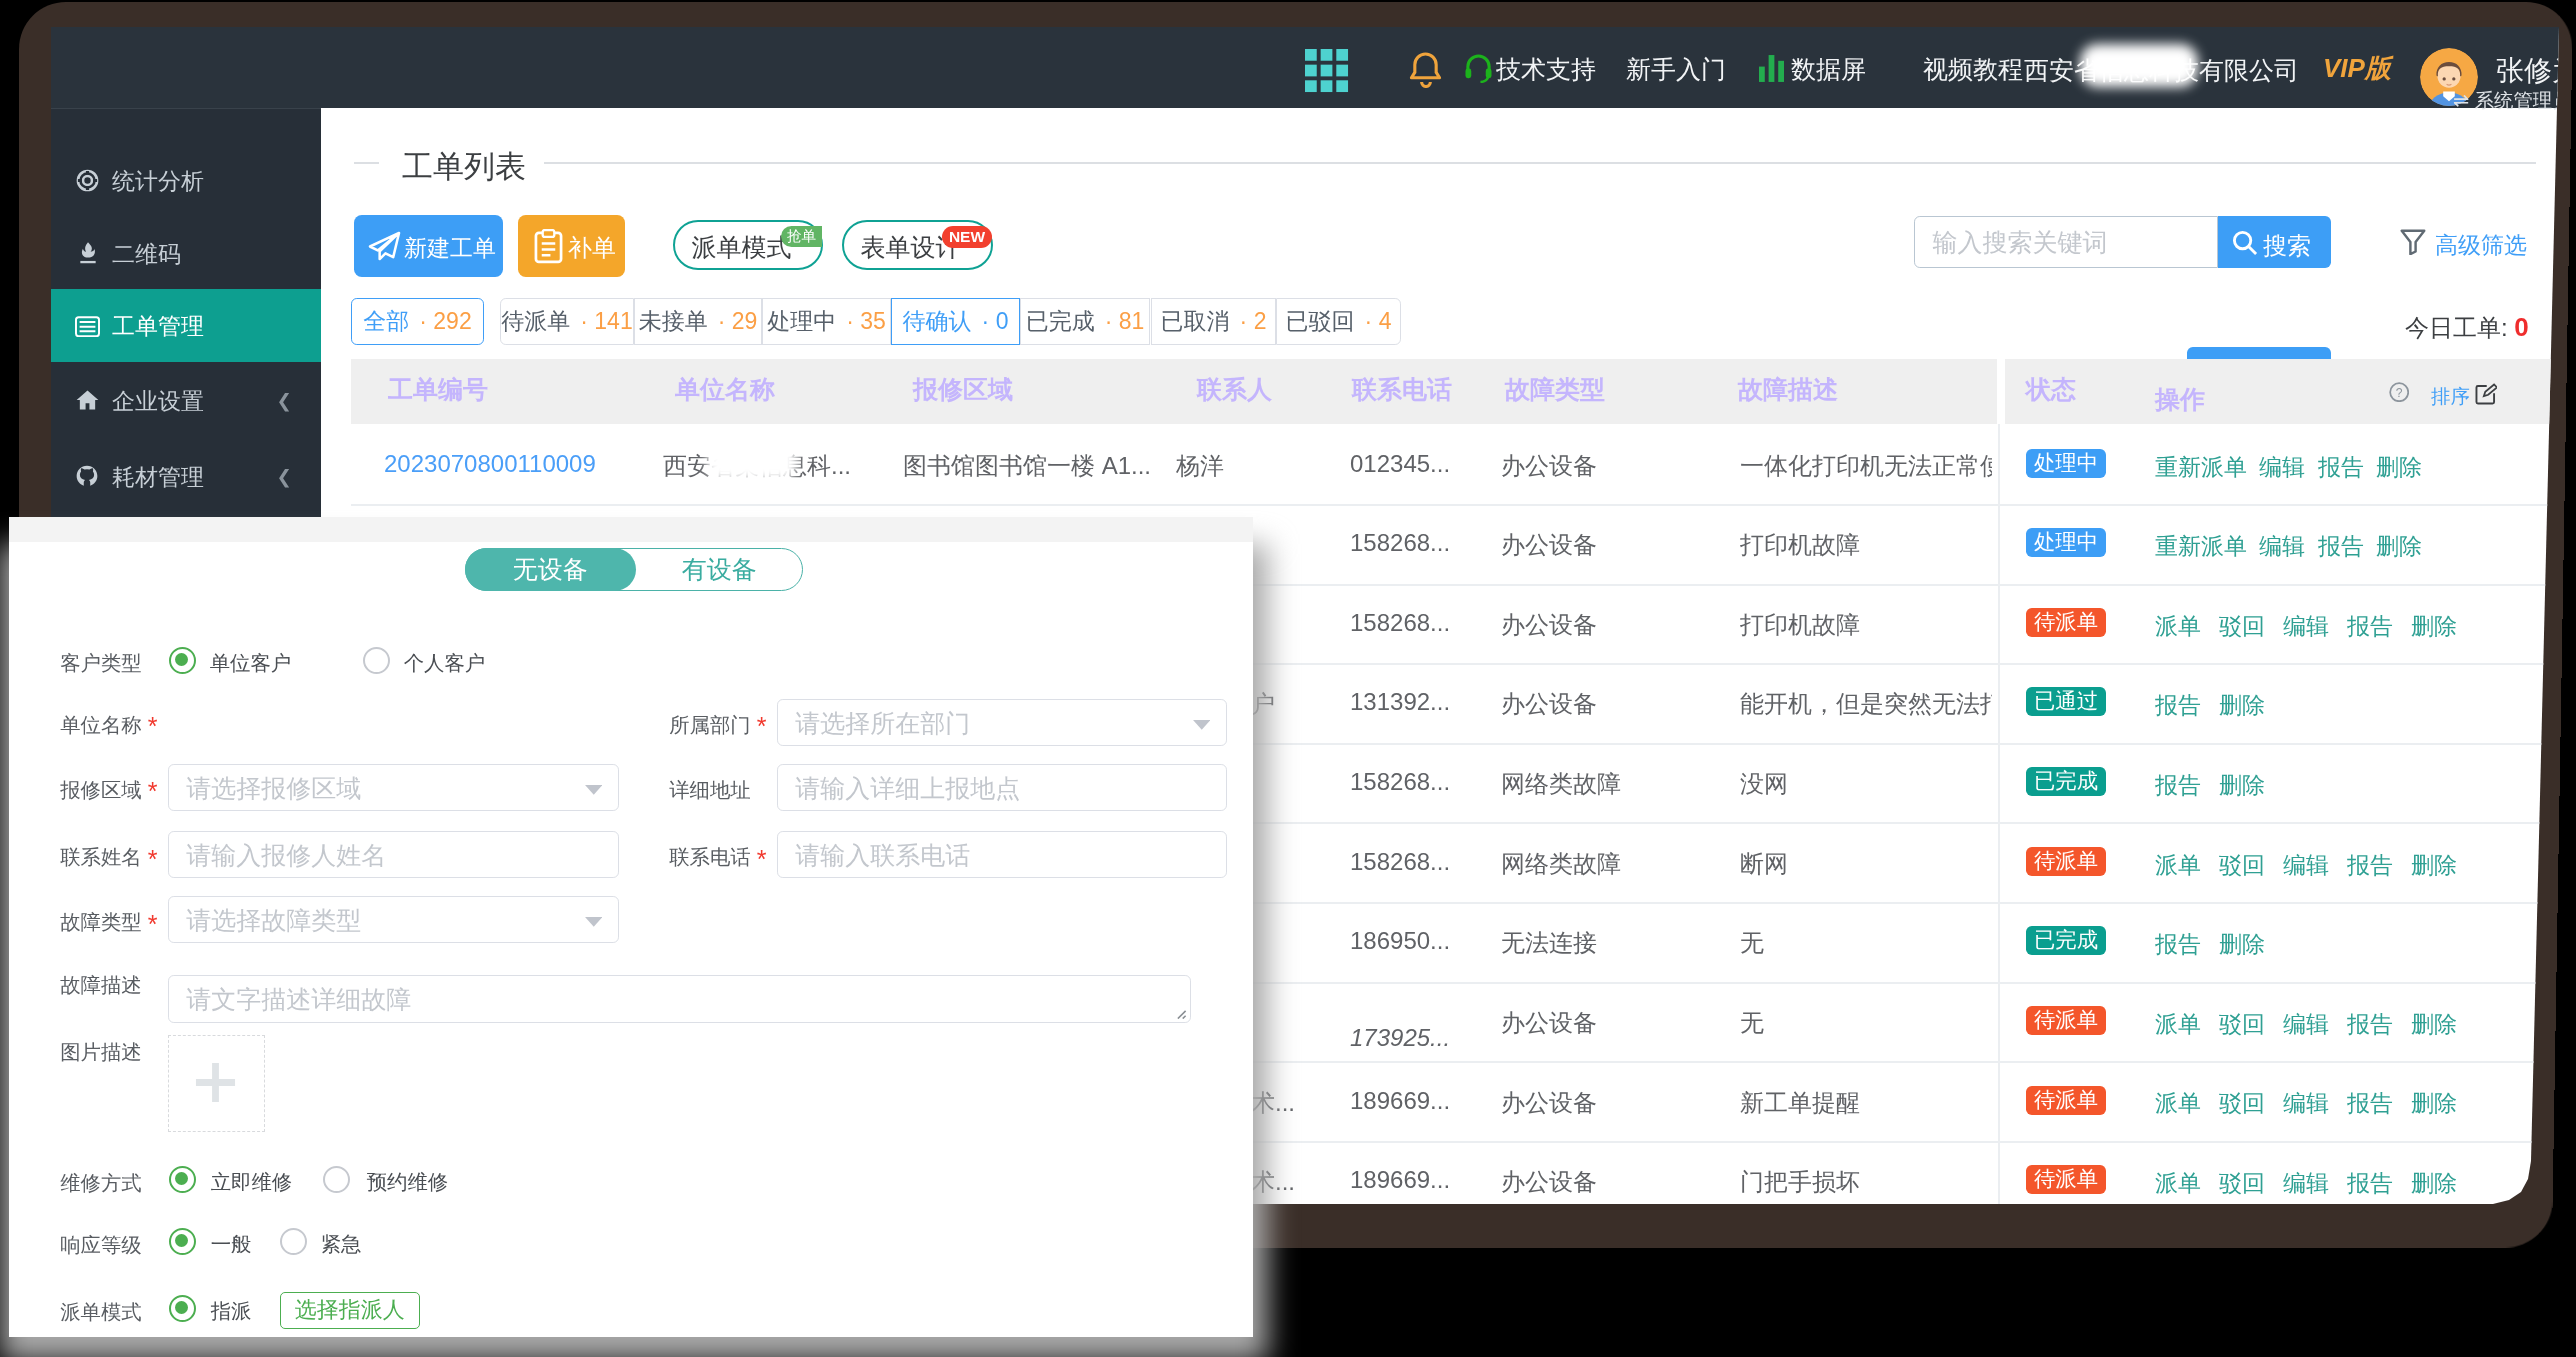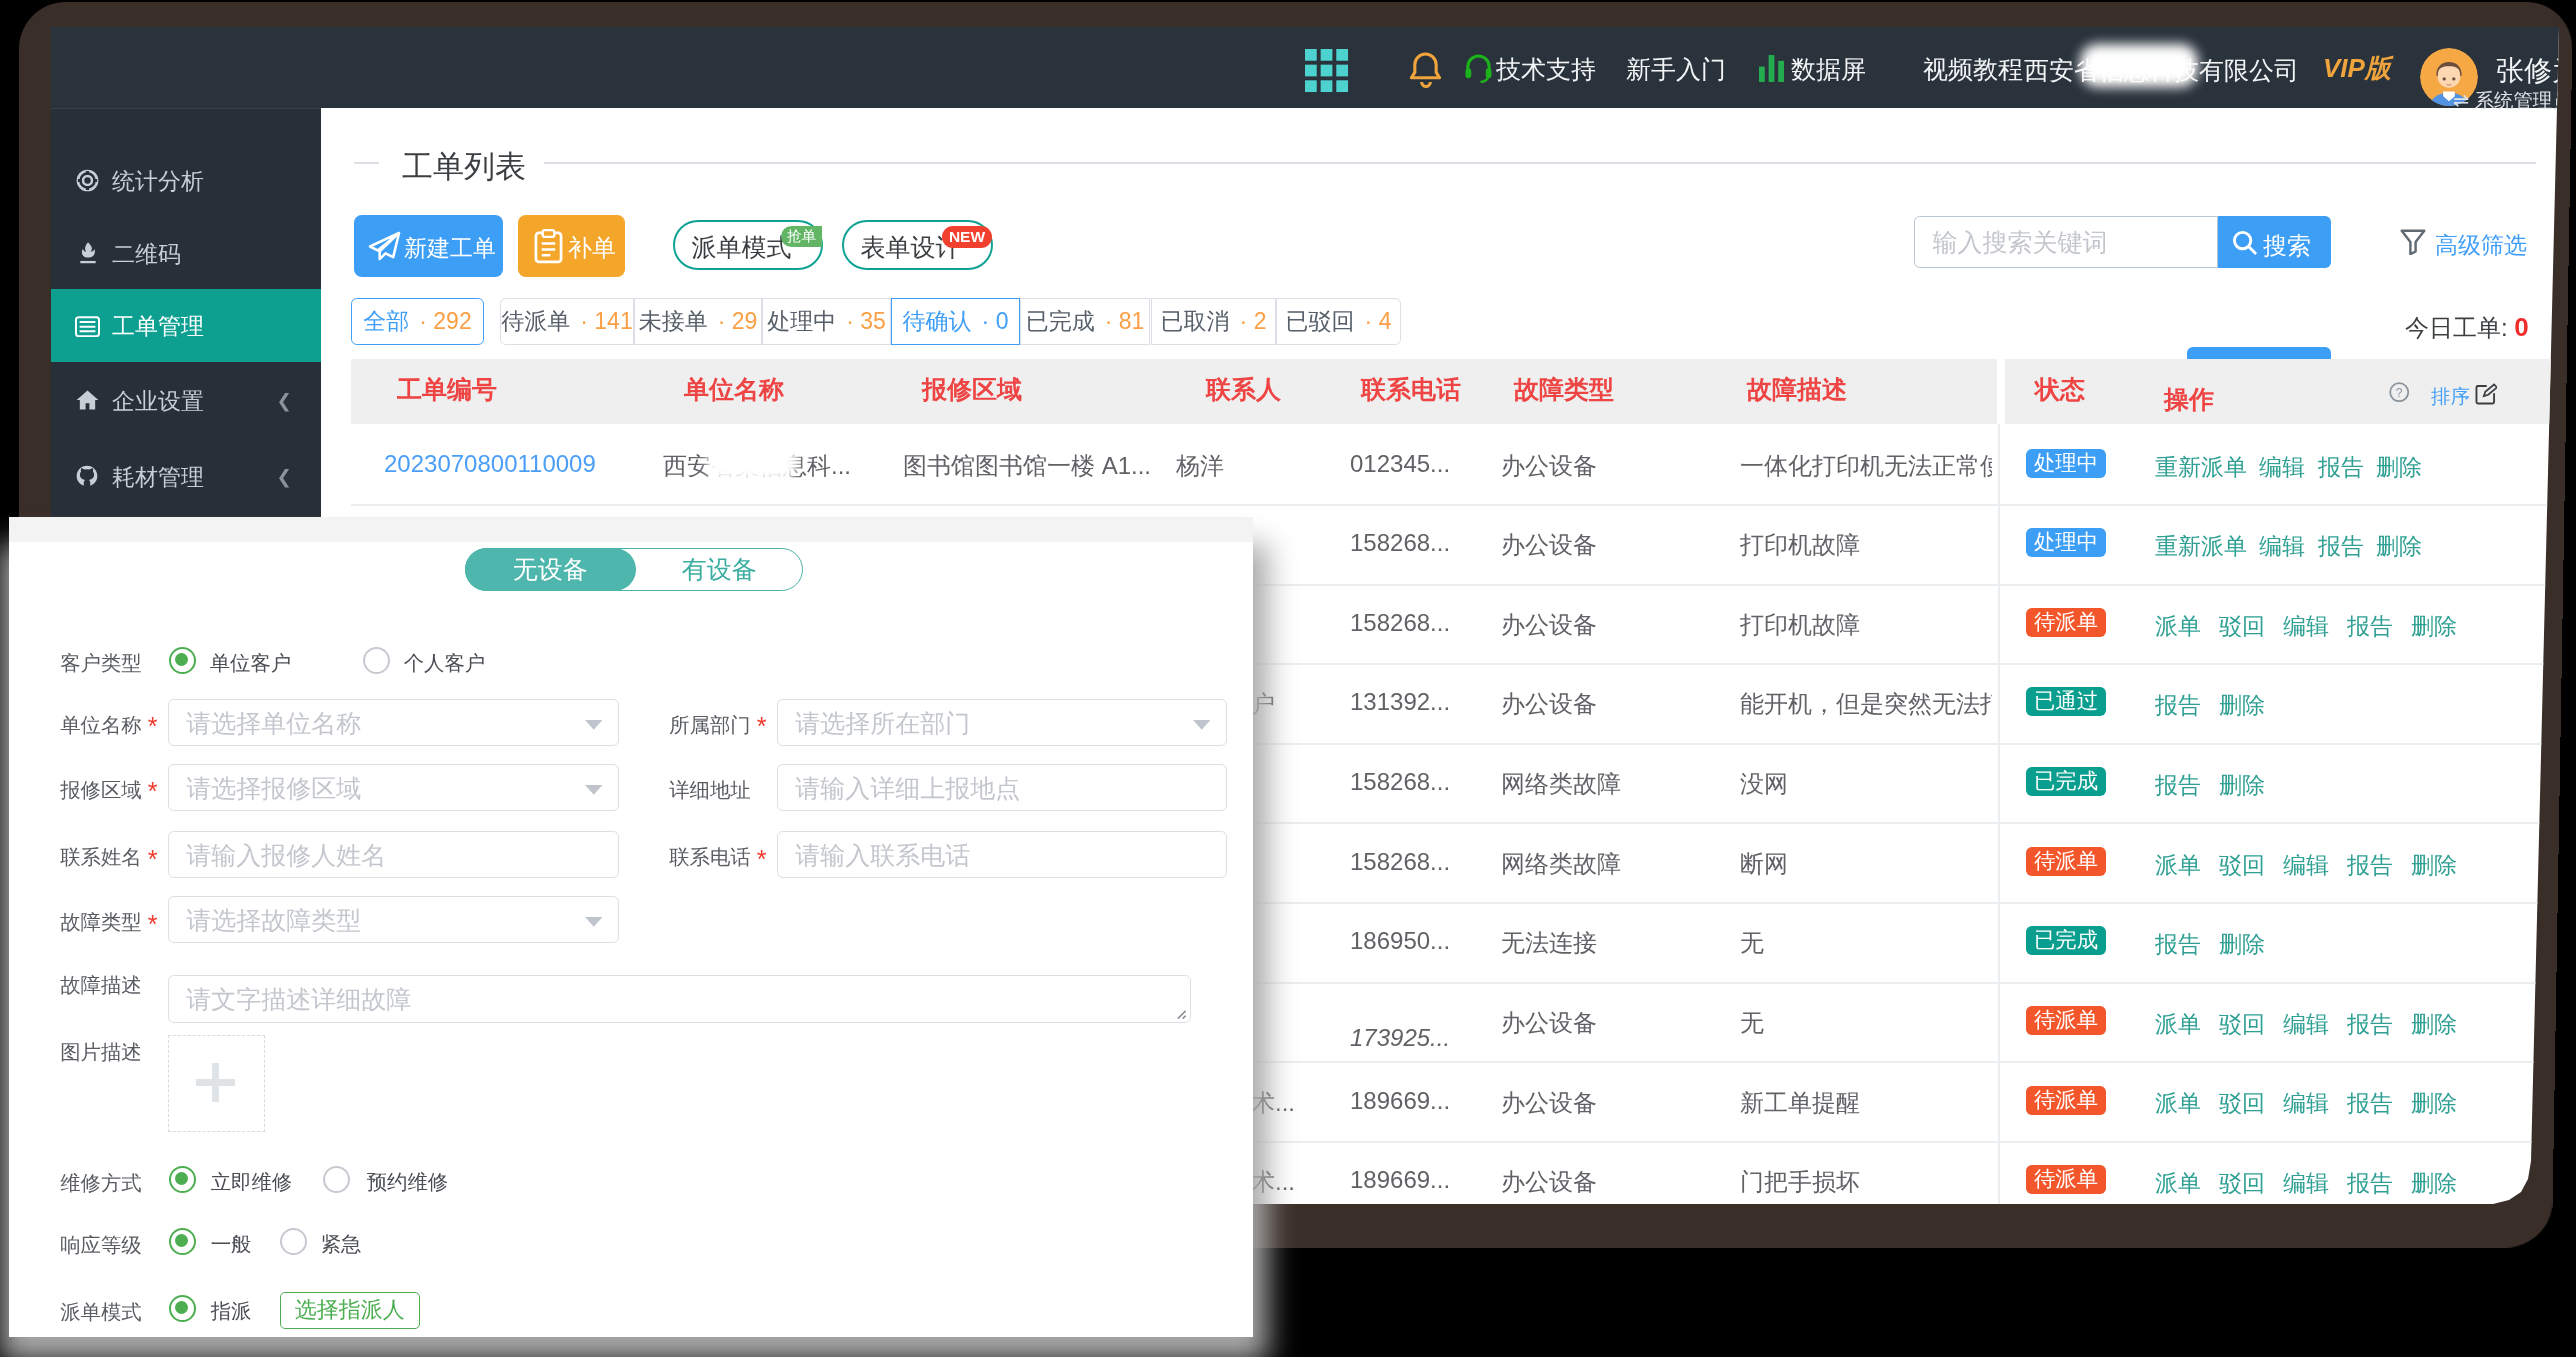--- a/index.html
+++ b/index.html
@@ -13,21 +13,21 @@
   #winbg{left:51px;top:27px;width:2509px;height:1177px;background:#fff;}
   #nav{left:51px;top:27px;width:2509px;height:81px;background:#2a333c;}
   #sidebar{left:51px;top:108px;width:270px;height:1096px;background:#272f38;border-top:1px solid #39424b;}
   .menuitem{left:51px;width:270px;height:73px;color:#c7cfd6;font-size:23px;}
   .menutext{position:absolute;left:61px;top:50%;transform:translateY(-50%);white-space:nowrap;}
   .menuarrow{position:absolute;right:29px;top:50%;transform:translateY(-50%);font-size:18.4px;color:#8a939c;}
   .navtext{color:#f2f4f6;font-size:25px;white-space:nowrap;}
   .tag{border-radius:5.8px;color:#fff;font-size:21.4px;text-align:center;line-height:29px;height:29px;width:80px;}
   .alink{color:#2fa093;font-size:23px;white-space:nowrap;}
   .rowline{left:351px;width:2209px;height:1.9px;background:#ebeef1;}
-  .hdr{font-size:25px;color:#ef4444;font-weight:bold;white-space:nowrap;margin-left:9px;}
+  .hdr{font-size:25px;color:#c4b5fd;font-weight:bold;white-space:nowrap;}
   .ctext{font-size:24px;color:#606266;white-space:nowrap;}
   .tab{height:45px;border:1.9px solid #dcdfe6;font-size:23px;display:flex;align-items:center;justify-content:center;white-space:nowrap;color:#57606a;background:#fff;}
   .cnt{color:#fb9f45;margin-left:10px;}
   .fld{border:1.9px solid #dcdfe6;border-radius:5.8px;background:#fff;}
   .ph{color:#c3c7cd;font-size:25px;position:absolute;left:17.5px;top:50%;transform:translateY(-50%);white-space:nowrap;}
   .flabel{font-size:20.4px;color:#595d62;white-space:nowrap;}
   .star{color:#f1392e;font-size:25px;}
   .radio{width:27px;height:27px;border-radius:50%;box-sizing:border-box;}
   .radio.on{border:2.9px solid #4cae50;background:#fff;}
   .radio.on::after{content:"";position:absolute;left:3.9px;top:3.9px;width:13.6px;height:13.6px;border-radius:50%;background:#4cae50;}
@@ -360,26 +360,20 @@
   <div class="abs" style="left:627px;top:31px;width:167px;height:43px;color:#3aaca0;font-size:25px;text-align:center;line-height:43px;">有设备</div>
 
   <div class="abs flabel" style="left:26px;top:132px;width:107px;text-align:right;">客户类型</div>
   <div class="abs radio on" style="left:160px;top:130px;"></div>
   <div class="abs rlabel" style="left:201px;top:132px;">单位客户</div>
   <div class="abs radio off" style="left:354px;top:130px;"></div>
   <div class="abs rlabel" style="left:395px;top:132px;">个人客户</div>
 
   <div class="abs flabel" style="left:26px;top:194px;width:107px;text-align:right;">单位名称</div>
   <div class="abs star" style="left:139px;top:195px;">*</div>
-  <div class="abs fld" style="left:159px;top:182px;width:451px;height:47px;box-sizing:border-box;">
-    <div class="ph">请选择单位名称</div>
-    <svg style="position:absolute;right:15.5px;top:20.4px;" width="17.5" height="9.7" viewBox="0 0 18 10">
-        <path d="M0 0 h18 l-9 10 z" fill="#c0c4cc"></path>
-      </svg>
-  </div>
   <div class="abs flabel" style="left:635px;top:194px;width:107px;text-align:right;">所属部门</div>
   <div class="abs star" style="left:748px;top:195px;">*</div>
   <div class="abs fld" style="left:768px;top:182px;width:450px;height:47px;box-sizing:border-box;">
     <div class="ph">请选择所在部门</div>
     <svg style="position:absolute;right:15.5px;top:20.4px;" width="17.5" height="9.7" viewBox="0 0 18 10">
         <path d="M0 0 h18 l-9 10 z" fill="#c0c4cc"></path>
       </svg>
   </div>
 
   <div class="abs flabel" style="left:26px;top:259px;width:107px;text-align:right;">报修区域</div>

